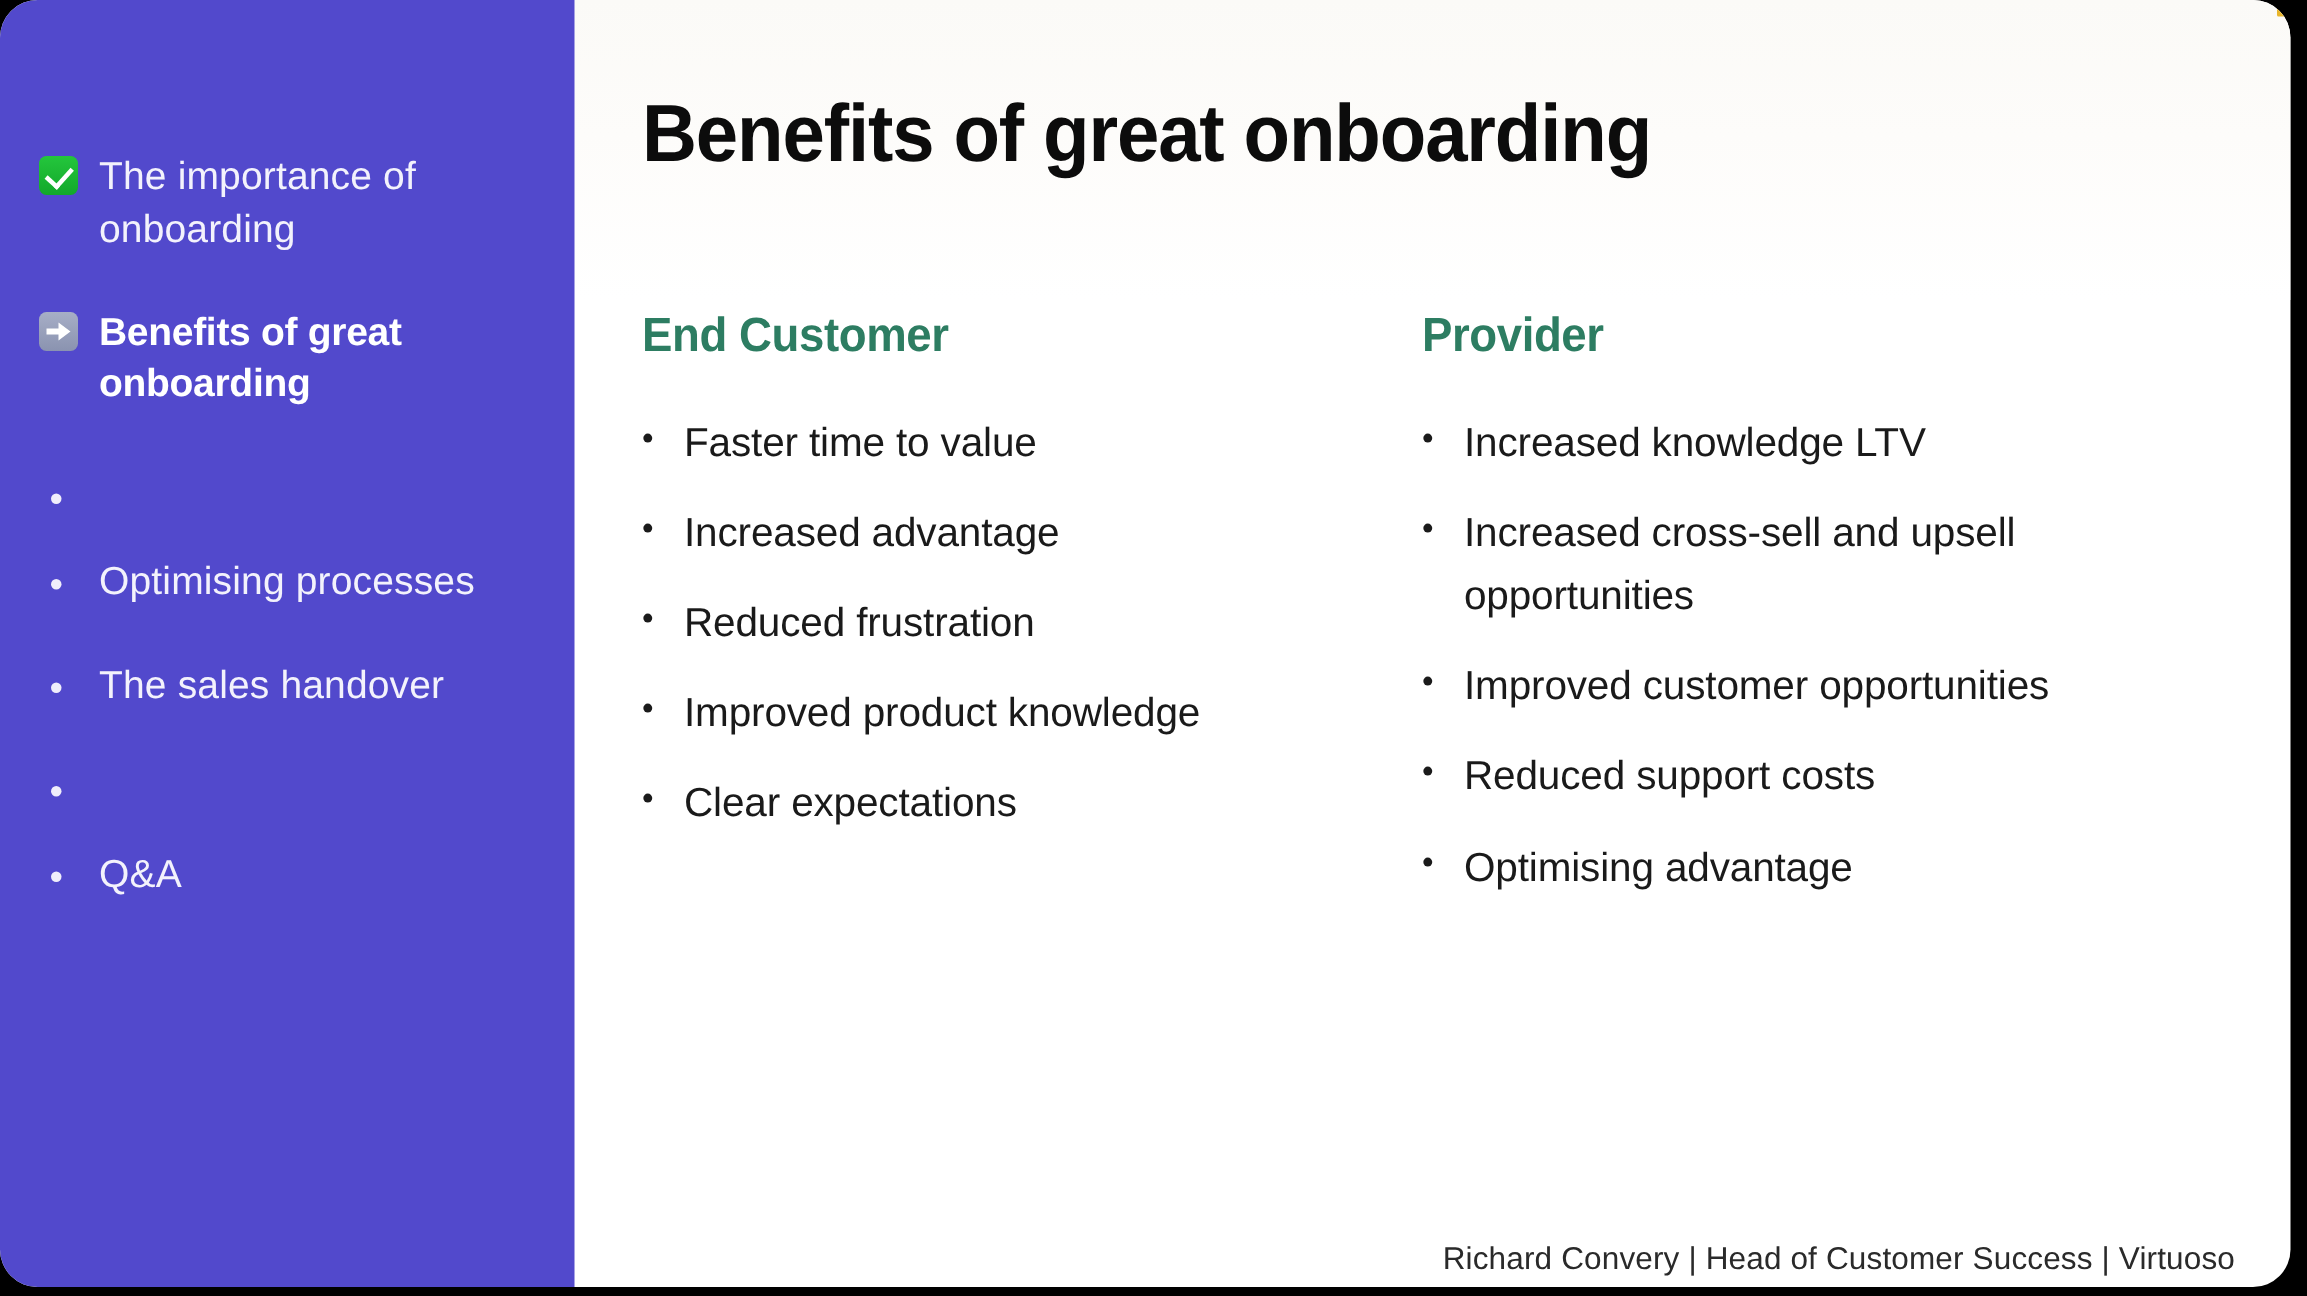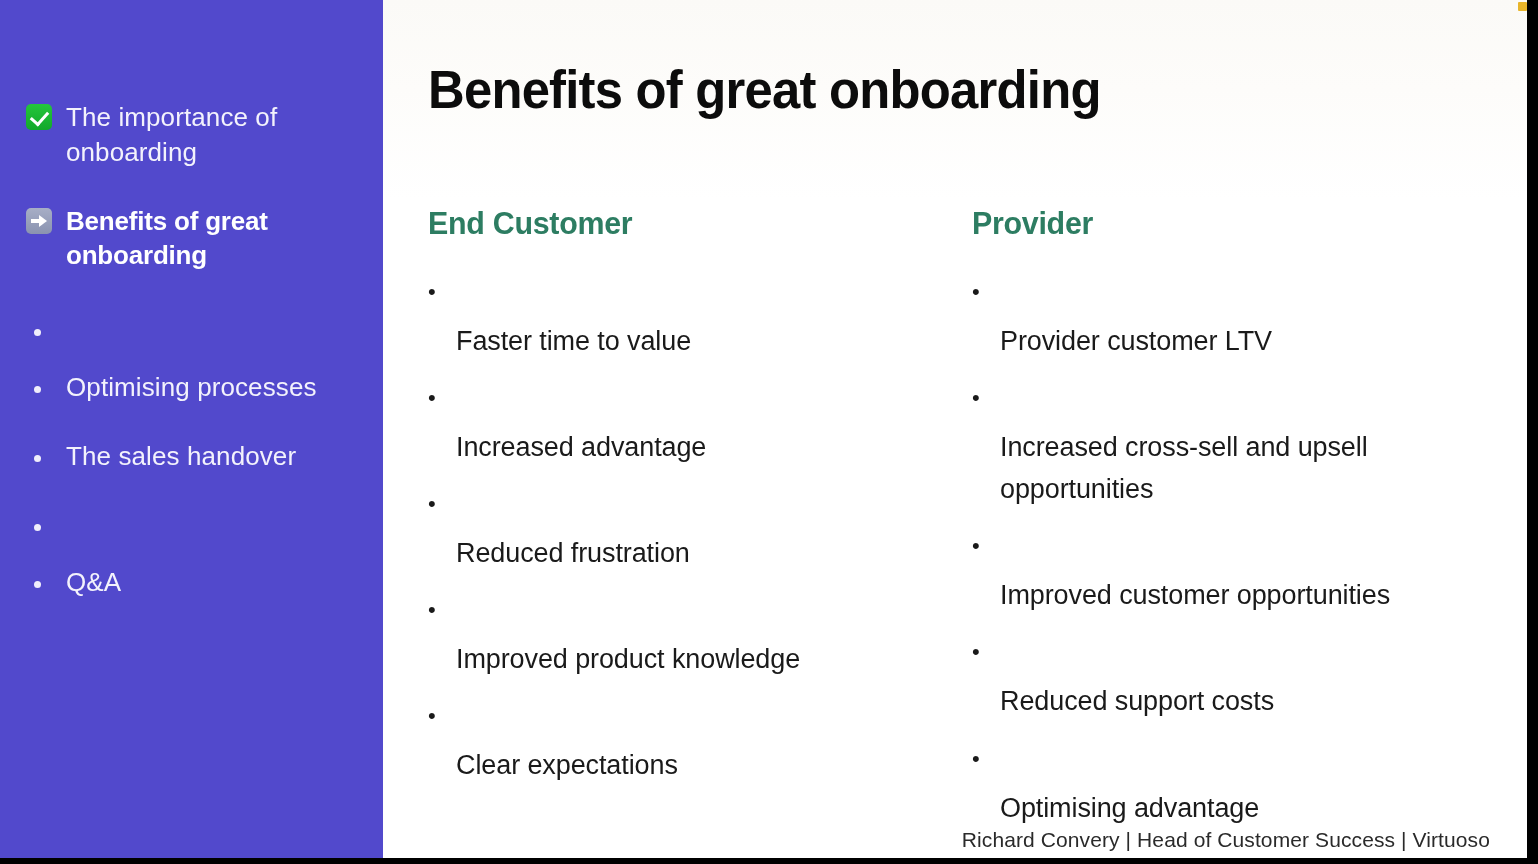--- a/index.html
+++ b/index.html
@@ -22,20 +22,21 @@
   }
 
   .slide {
     position: absolute;
     left: 0;
     top: 0;
     width: 1527px;
     height: 858px;
     background: #ffffff;
     overflow: hidden;
+    border-radius: 25px;
   }
 
   
   .canvas-tint {
     position: absolute;
     left: 383px;
     top: 0;
     width: 1144px;
     height: 200px;
     background: linear-gradient(to bottom, #fbfaf7 0%, #fdfcfa 45%, #ffffff 100%);
@@ -191,21 +192,21 @@
     transform-origin: left center;
     white-space: nowrap;
   }
 
   .columns {
     position: absolute;
     left: 45px;
     top: 205px;
     width: 1060px;
     display: flex;
-    gap: 74px;
+    gap: 50px;
   }
 
   .column { width: 470px; }
 
   .column-heading {
     font-size: 32px;
     font-weight: 700;
     color: #2d7d62;
     letter-spacing: -0.3px;
     margin-bottom: 32px;
@@ -227,21 +228,21 @@
   }
 
   .bullet-dot {
     flex: 0 0 auto;
     width: 28px;
     font-size: 22px;
     line-height: 1.6;
     color: #1a1a1a;
   }
 
-  .bullet-text { flex: 1 1 auto; margin-top: 46px; }
+  .bullet-text { flex: 1 1 auto; }
 
   .footer-credit {
     position: absolute;
     right: 37px;
     top: 799px;
     font-size: 21px;
     color: #2a2a2a;
     letter-spacing: 0.1px;
     white-space: nowrap;
     margin-top: 29px;
@@ -339,21 +340,21 @@
               <span class="bullet-text">Clear expectations</span>
             </li>
           </ul>
         </section>
 
         <section class="column">
           <h2 class="column-heading">Provider</h2>
           <ul class="bullet-list">
             <li class="bullet-item">
               <span class="bullet-dot">•</span>
-              <span class="bullet-text">Provider customer LTV</span>
+              <span class="bullet-text">Increased knowledge LTV</span>
             </li>
             <li class="bullet-item">
               <span class="bullet-dot">•</span>
               <span class="bullet-text">Increased cross-sell and upsell opportunities</span>
             </li>
             <li class="bullet-item">
               <span class="bullet-dot">•</span>
               <span class="bullet-text">Improved customer opportunities</span>
             </li>
             <li class="bullet-item">

